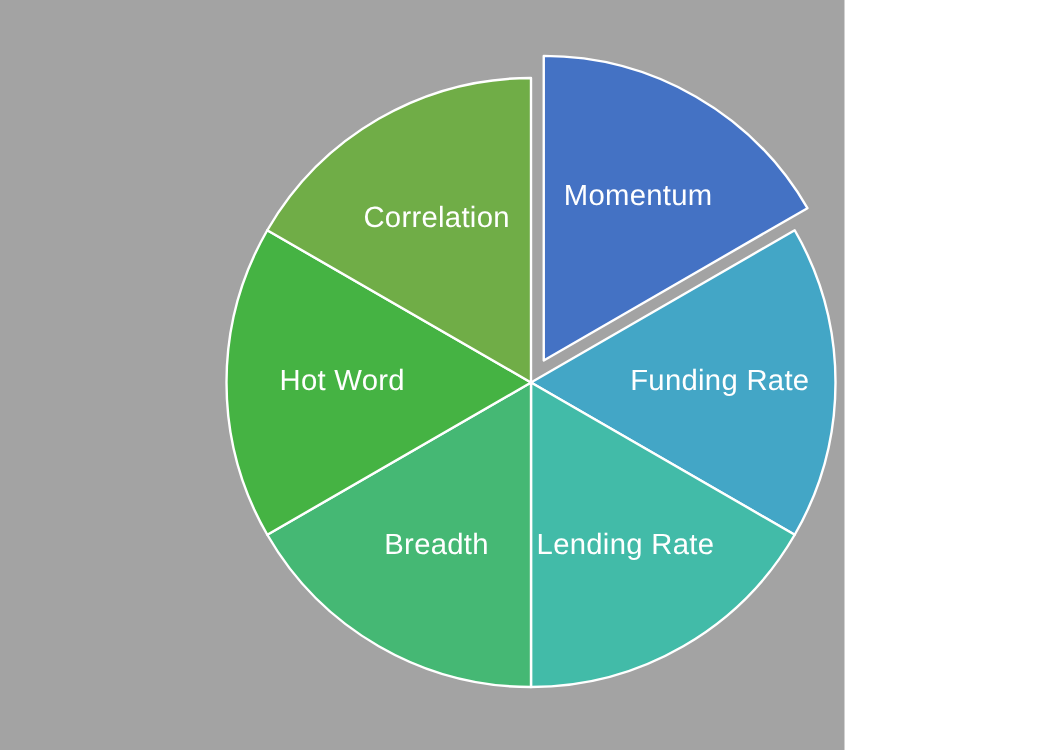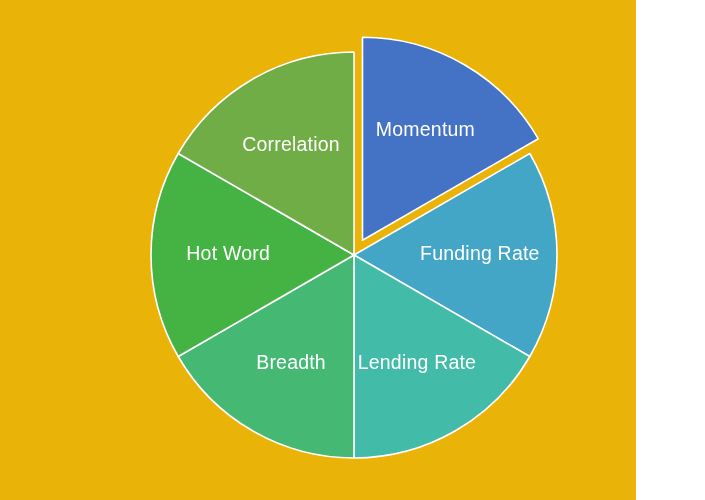--- a/index.html
+++ b/index.html
@@ -8,23 +8,23 @@
   }
   body {
     width: 705px;
     height: 500px;
     background: #ffffff;
     font-family: "Liberation Sans", sans-serif;
     overflow: hidden;
   }
   #chart-root {
     position: relative;
-    width: 636px;
+    width: 563px;
     height: 500px;
-    background: #eab308;
+    background: #a3a3a3;
   }
   #pie-svg {
     display: block;
     width: 705px;
     height: 500px;
   }
   .slice-path {
     stroke: #ffffff;
     stroke-width: 1.6;
     stroke-linejoin: round;

